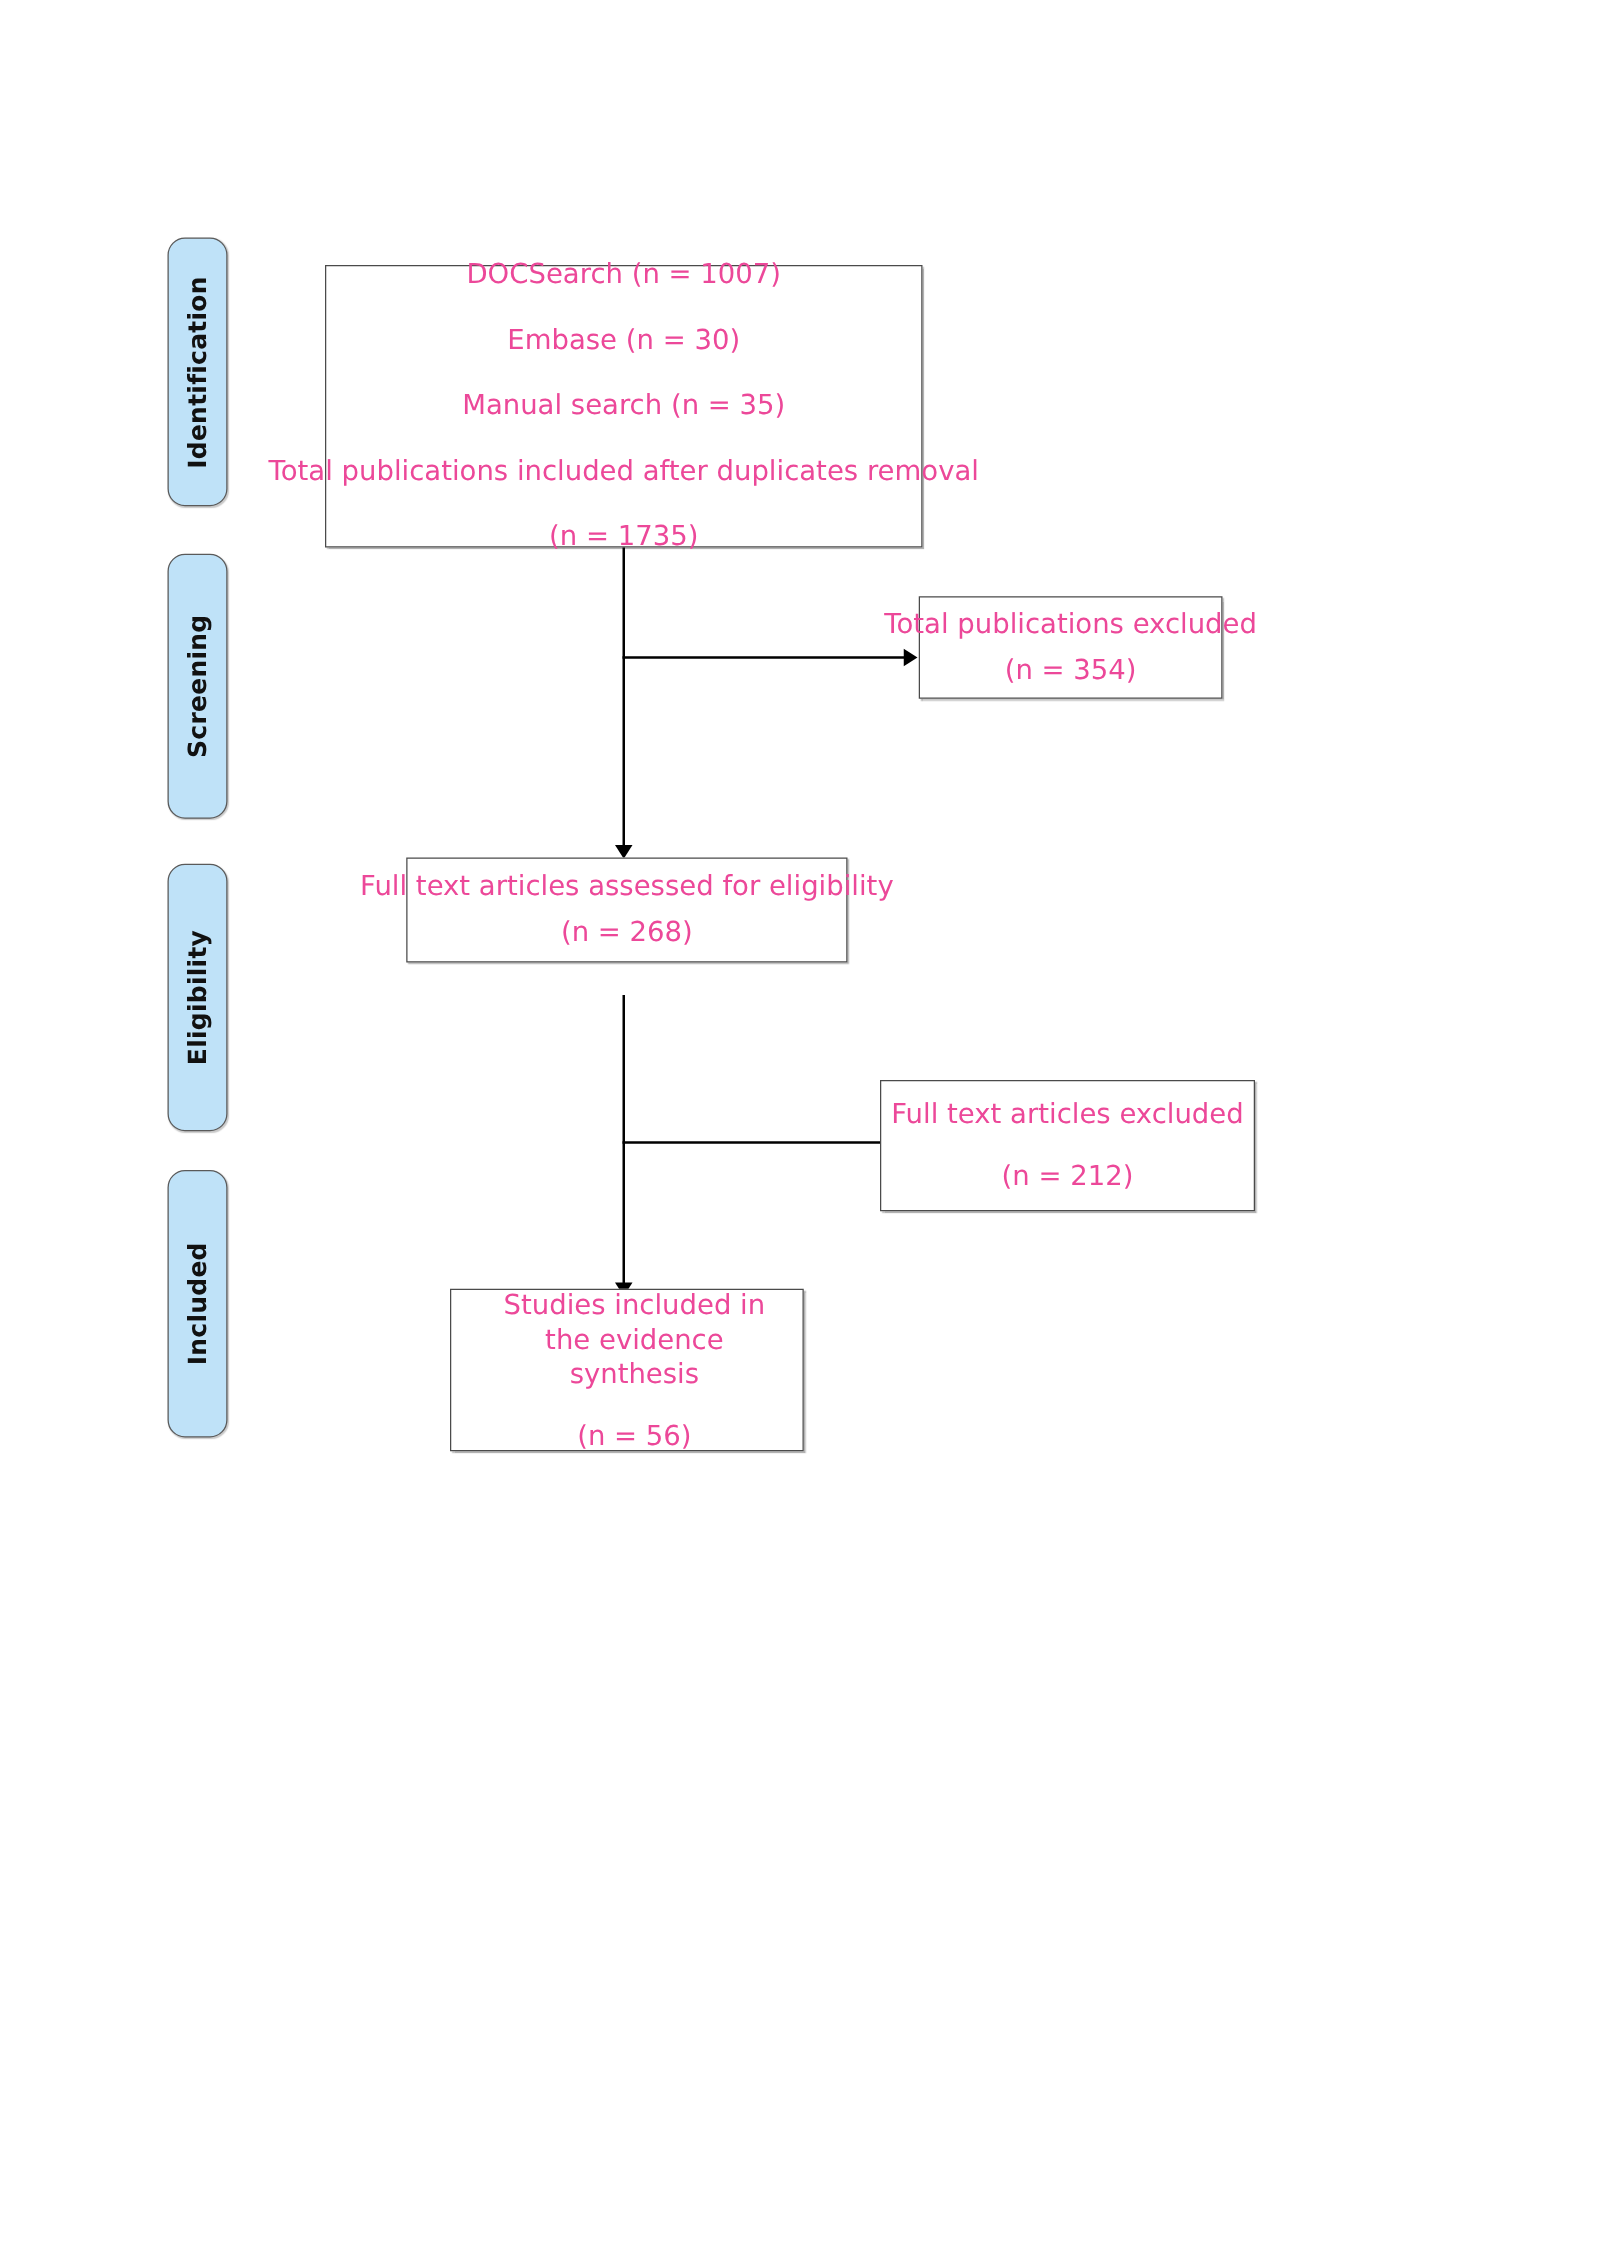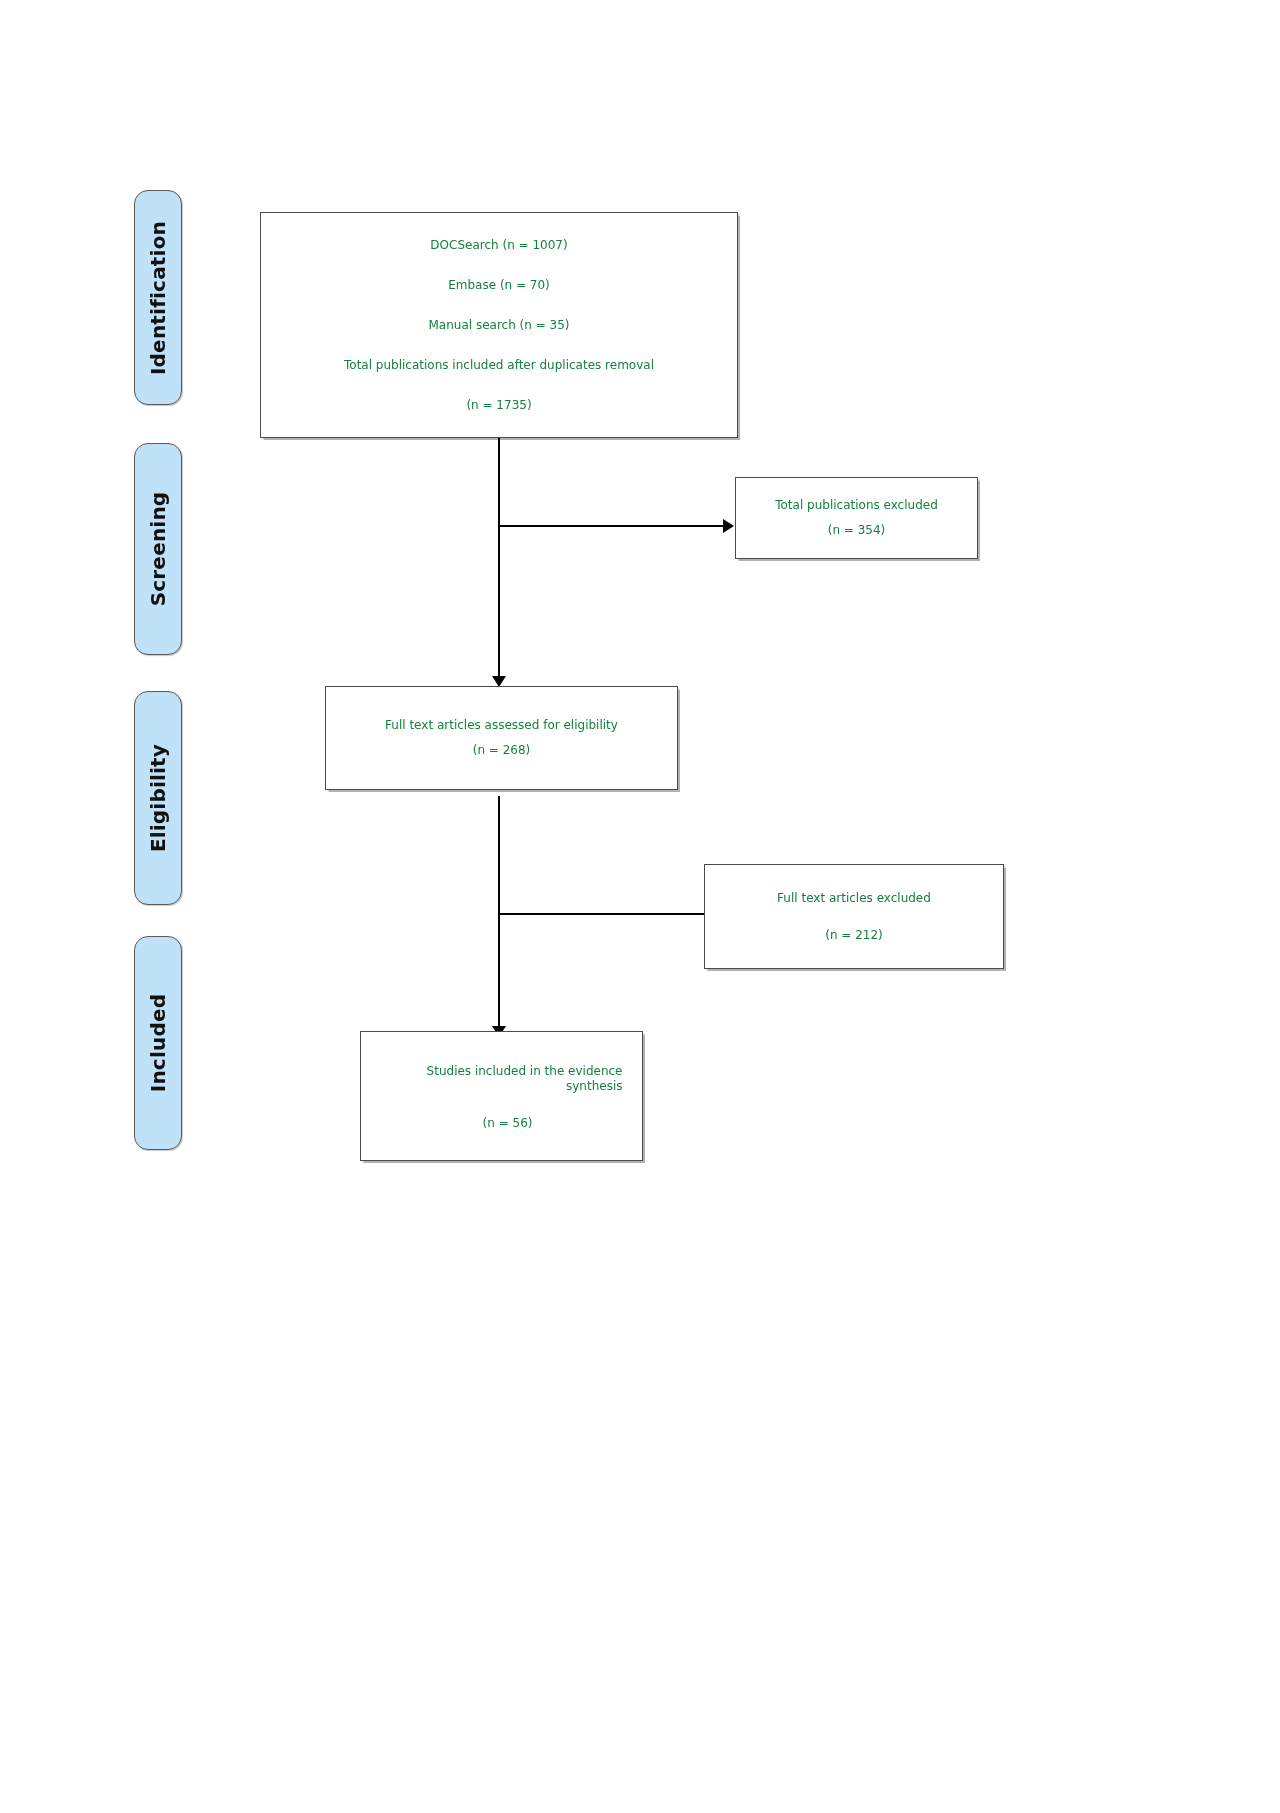--- a/index.html
+++ b/index.html
@@ -52,24 +52,24 @@
     border: 1.6px solid #4a4a4a;
     box-sizing: border-box;
     box-shadow: 1.5px 1.5px 1px rgba(0,0,0,0.30);
     display: flex;
     flex-direction: column;
     align-items: center;
     justify-content: center;
   }
   .flow-box .line {
     display: block;
-    text-align: right;
-    font-size: 12px;
+    text-align: center;
+    font-size: 22px;
     line-height: 1.25;
-    color: #15803d;
+    color: #ec4899;
     white-space: nowrap;
   }
   .flow-box .line.wrap {
     white-space: normal;
   }
 
   
   .gap-lg .line { margin: 12.5px 0; }
   .gap-sm .line { margin: 5px 0; }
   .gap-md .line { margin: 11px 0; }
@@ -115,38 +115,38 @@
   <div class="stage-pill" style="left:134px; top:691px; width:48px; height:214px;">
     <span class="stage-pill-label">Eligibility</span>
   </div>
 
   <div class="stage-pill" style="left:134px; top:936px; width:48px; height:214px;">
     <span class="stage-pill-label">Included</span>
   </div>
 
   <div class="flow-box gap-lg" style="left:260px; top:212px; width:478px; height:226px;">
     <span class="line">DOCSearch (n = 1007)</span>
-    <span class="line">Embase (n = 70)</span>
+    <span class="line">Embase (n = 30)</span>
     <span class="line">Manual search (n = 35)</span>
     <span class="line">Total publications included after duplicates removal</span>
     <span class="line">(n = 1735)</span>
   </div>
 
   <div class="conn conn-v" style="left:498px; top:438px; width:2px; height:240px;"></div>
   <div class="arrow-down" style="left:492px; top:676px;"></div>
 
   <div class="conn conn-h" style="left:498px; top:525px; width:226px; height:2px;"></div>
   <div class="arrow-right" style="left:723px; top:519px;"></div>
 
   <div class="flow-box gap-sm" style="left:735px; top:477px; width:243px; height:82px;">
     <span class="line">Total publications excluded</span>
     <span class="line">(n = 354)</span>
   </div>
 
-  <div class="flow-box gap-sm" style="left:325px; top:686px; width:353px; height:104px;">
+  <div class="flow-box gap-sm" style="left:325px; top:686px; width:353px; height:84px;">
     <span class="line">Full text articles assessed for eligibility</span>
     <span class="line">(n = 268)</span>
   </div>
 
   <div class="conn conn-v" style="left:498px; top:796px; width:2px; height:232px;"></div>
   <div class="arrow-down" style="left:492px; top:1026px;"></div>
 
   <div class="conn conn-h" style="left:498px; top:913px; width:228px; height:2px;"></div>
   <div class="arrow-right" style="left:725px; top:907px;"></div>
 

